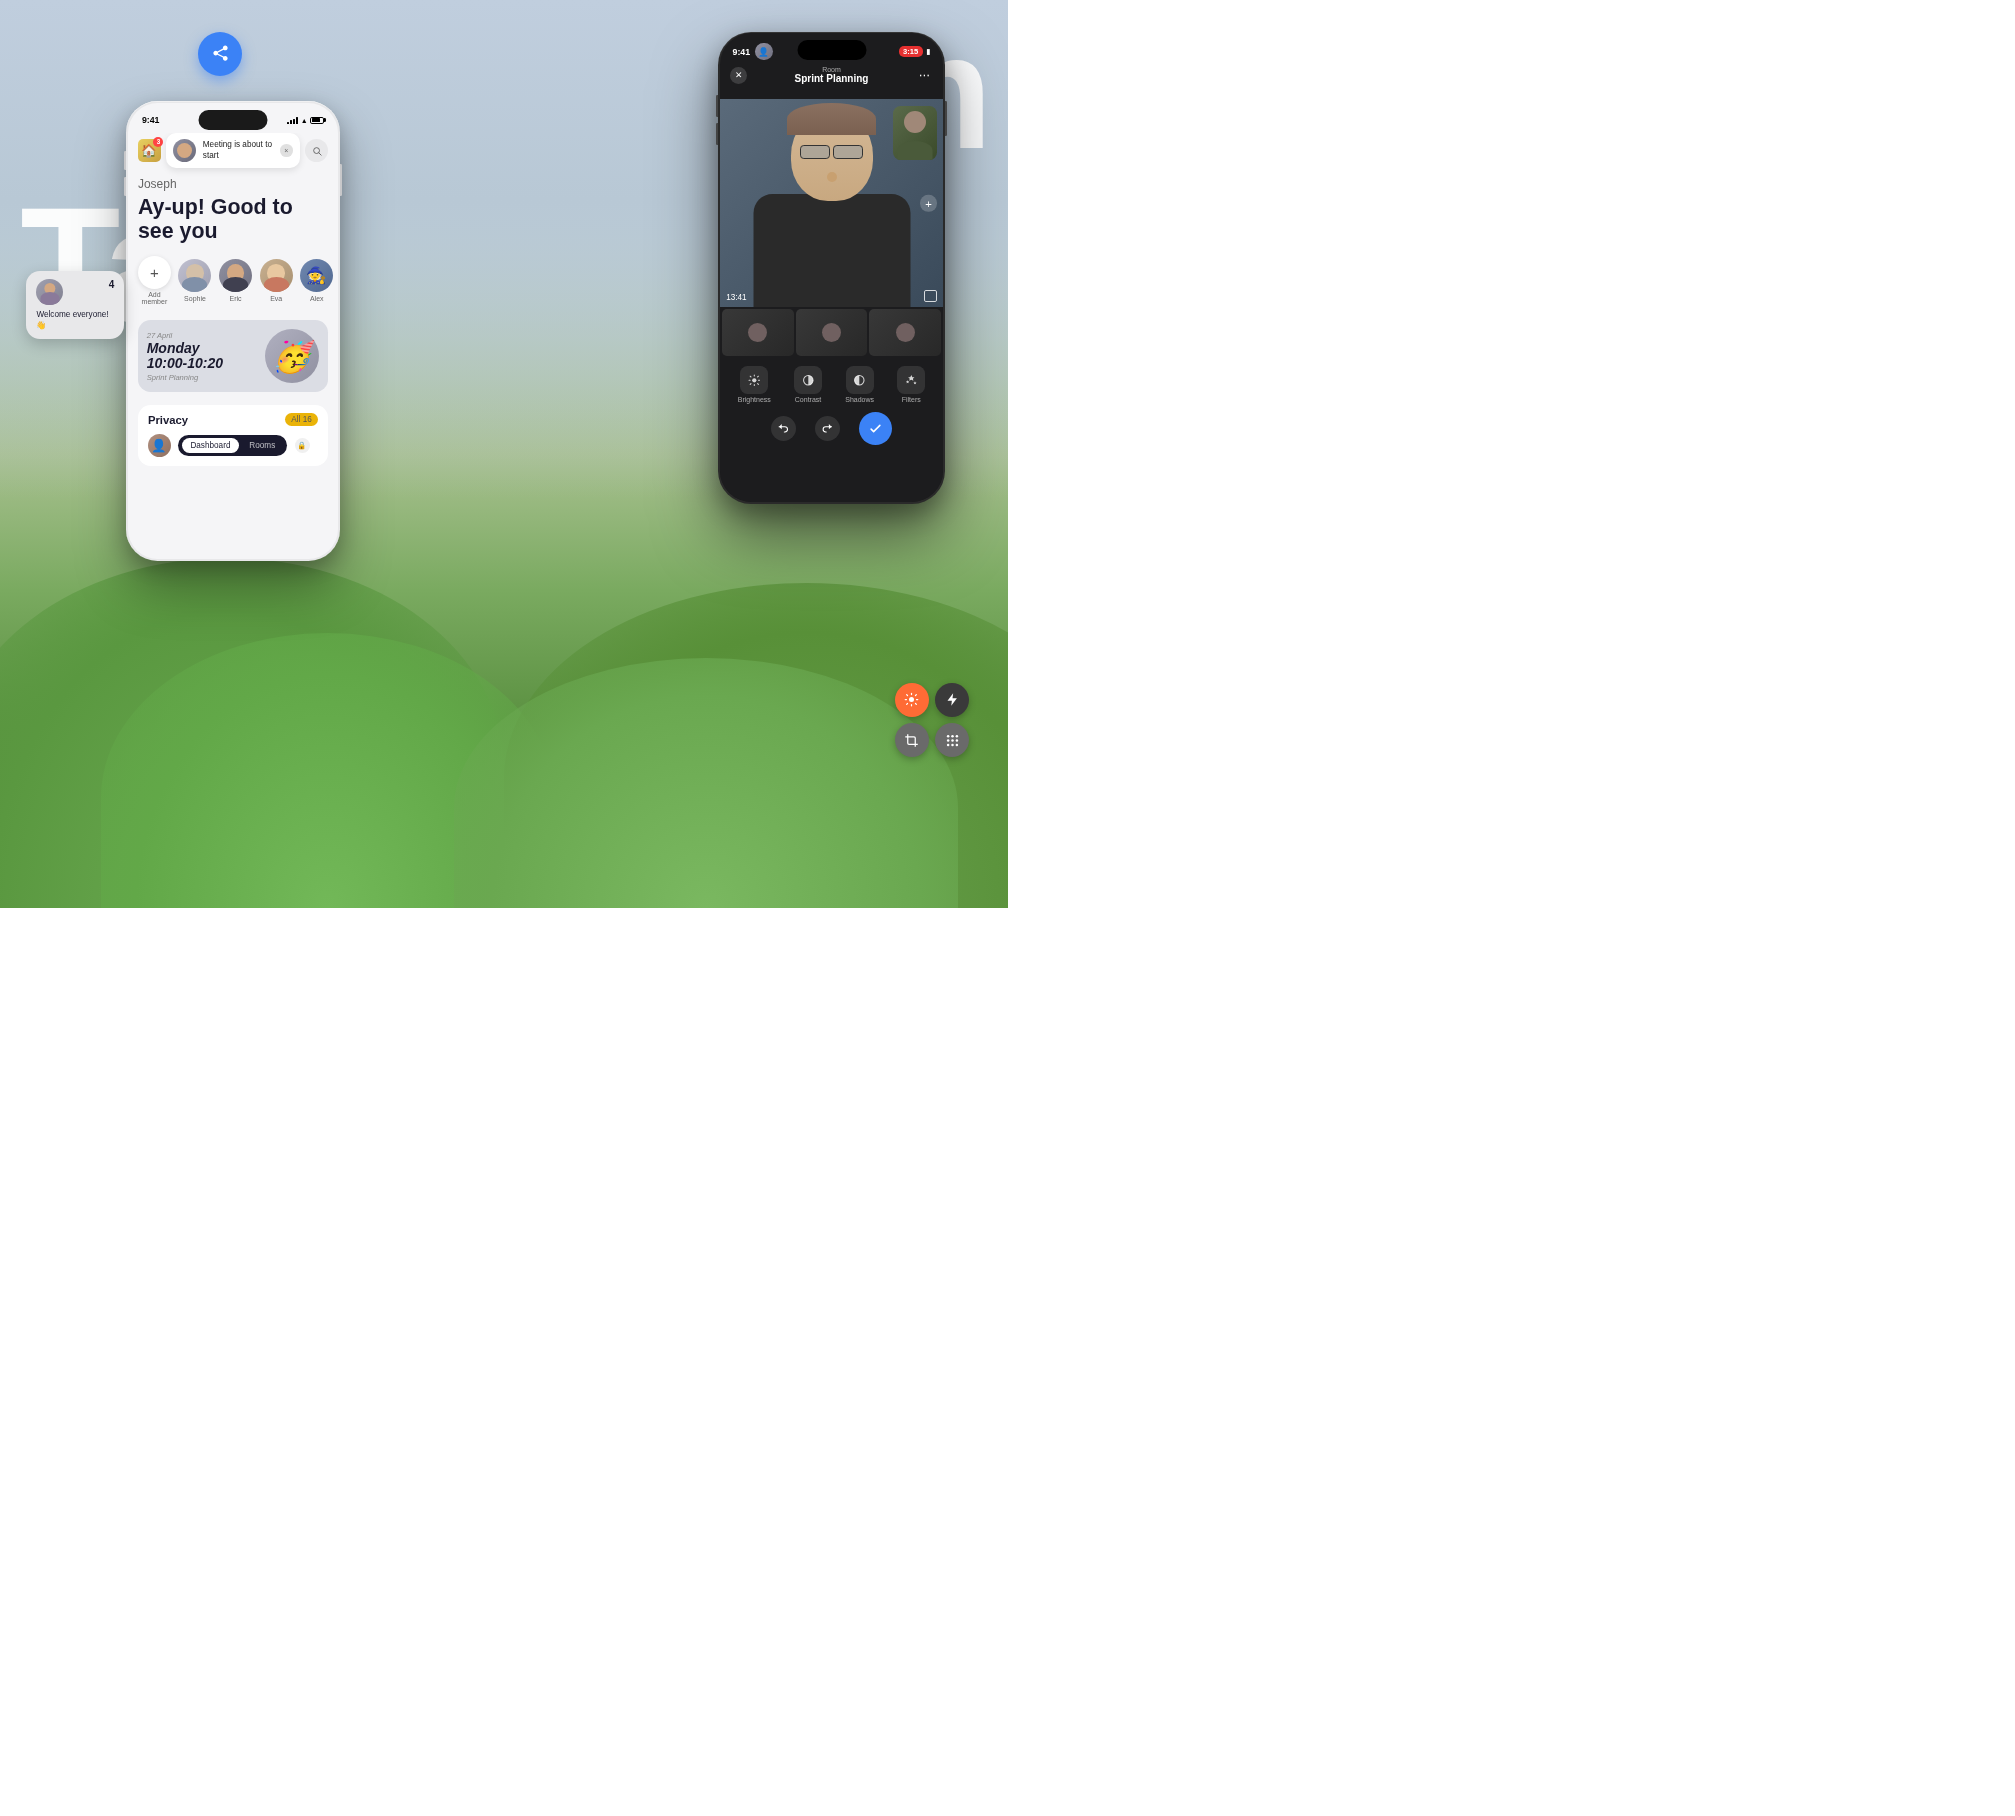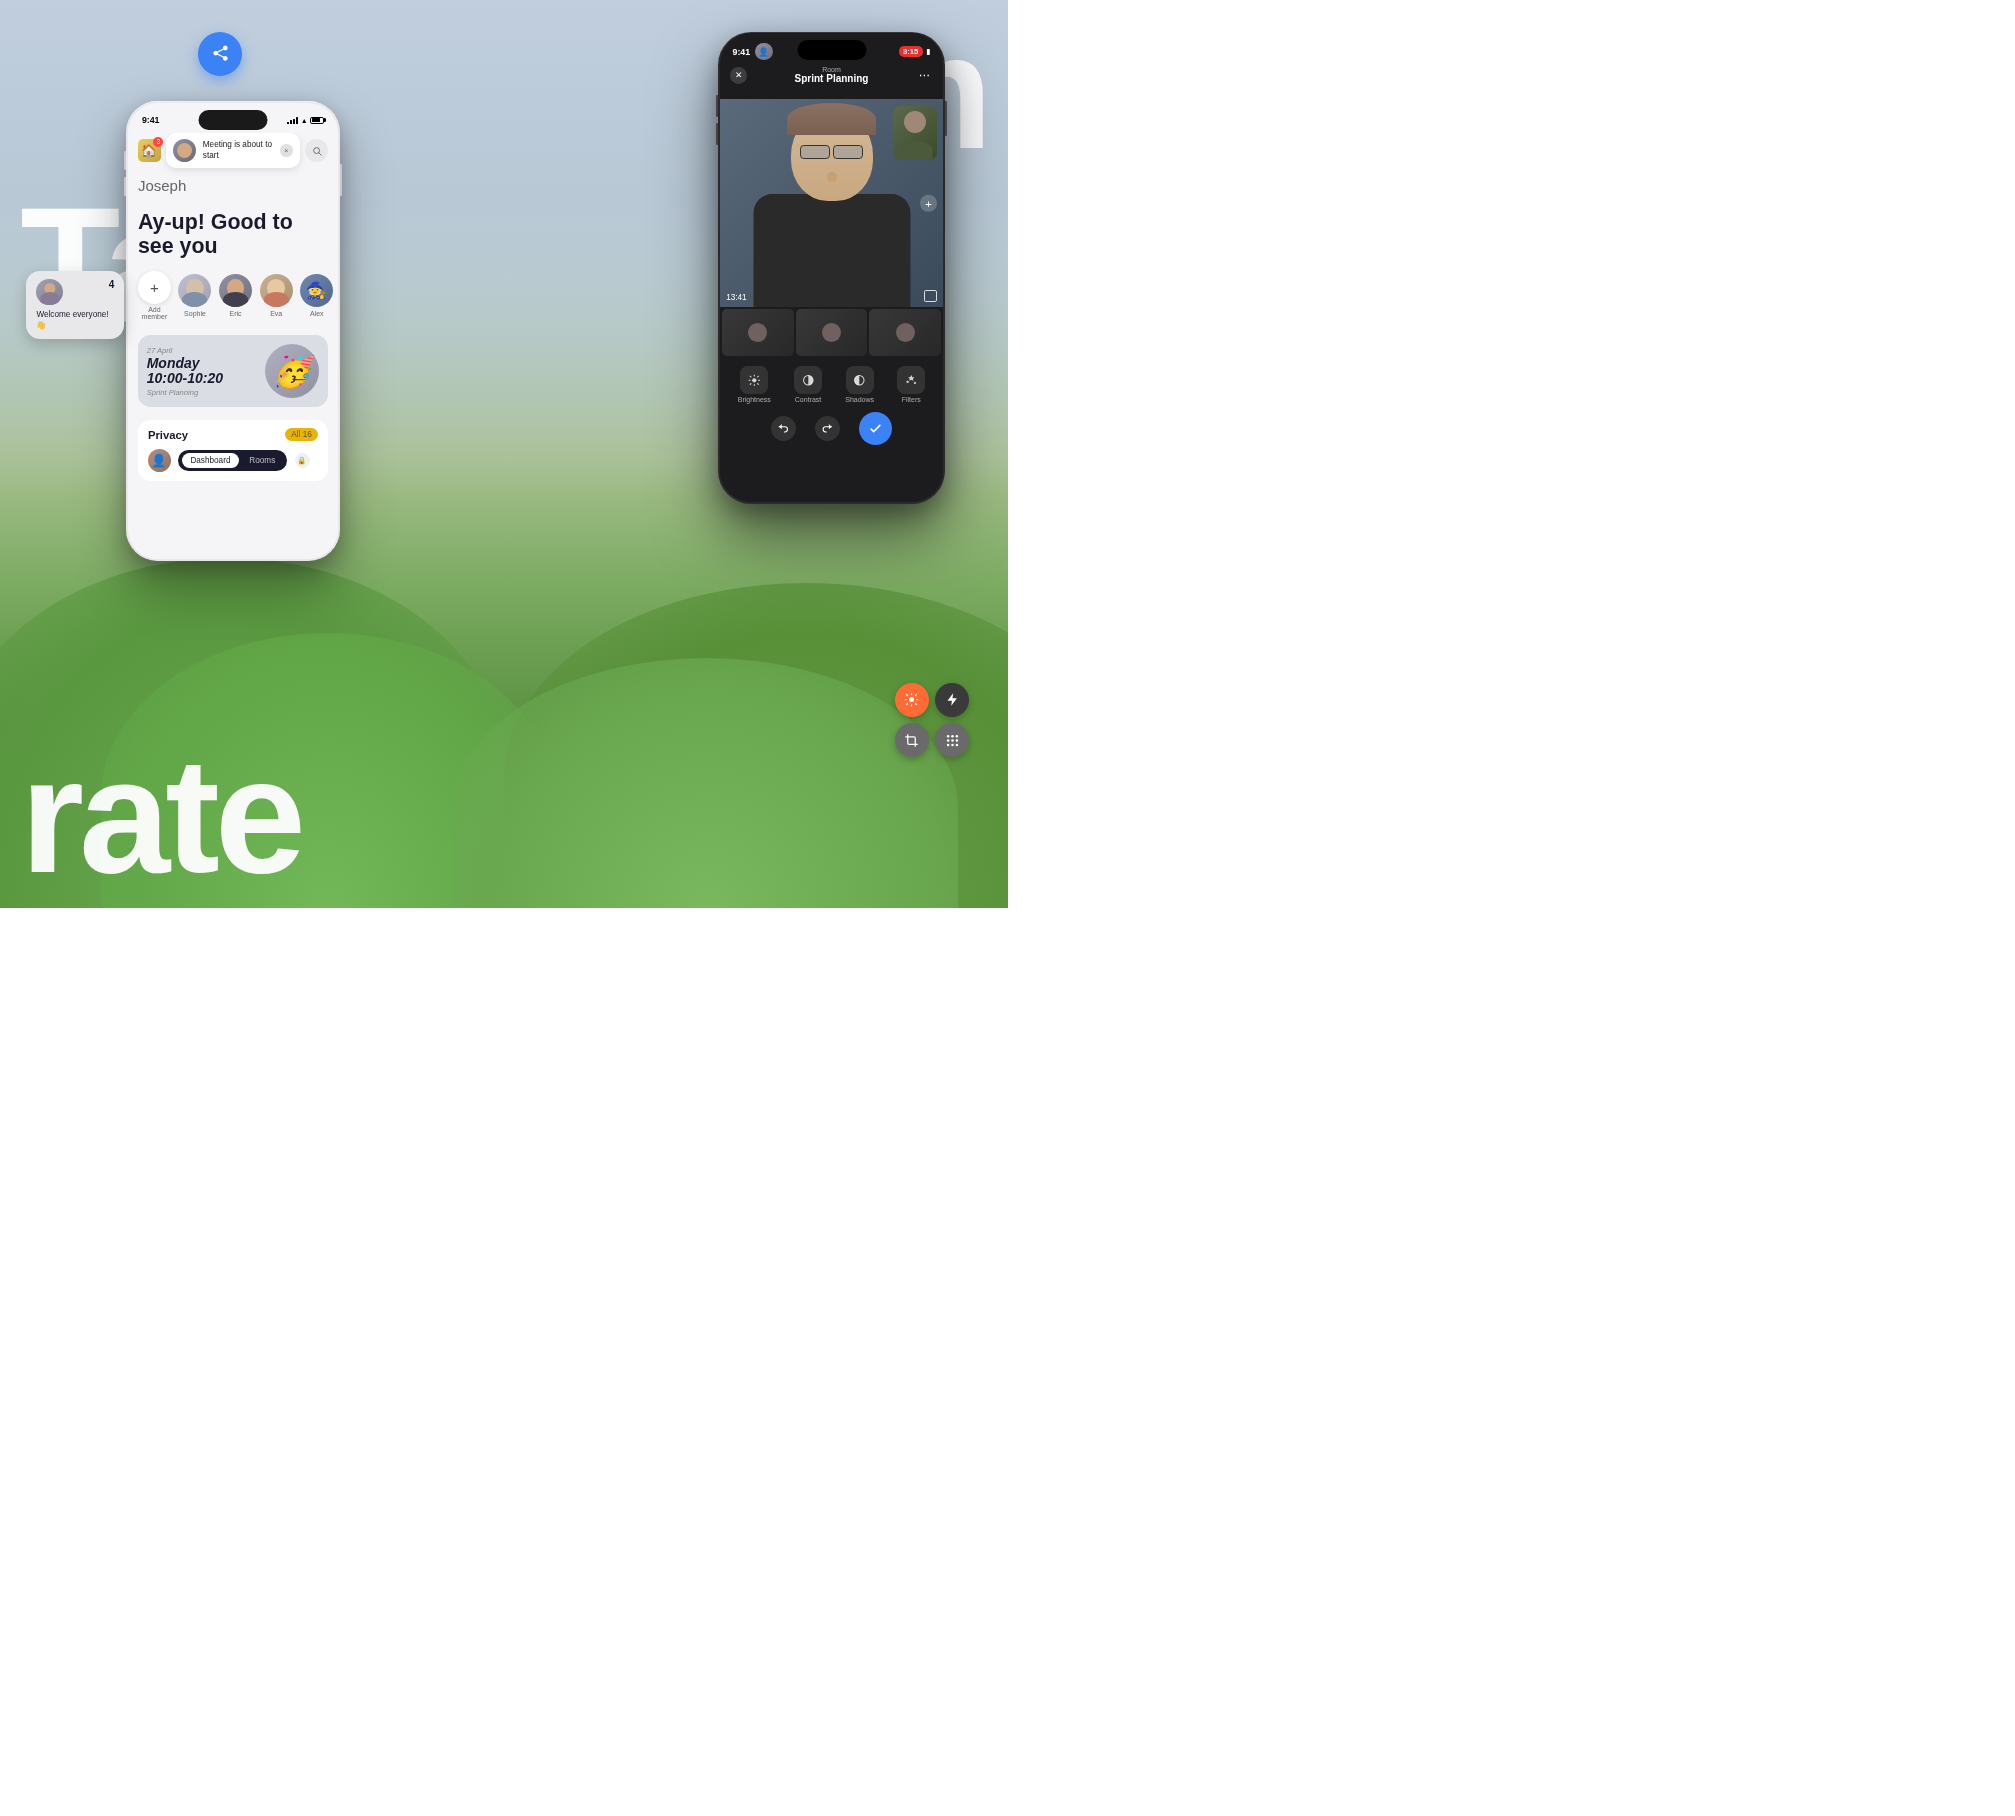--- a/index.html
+++ b/index.html
@@ -320,23 +320,23 @@
       background: #e8e8ea;
       border-radius: 50%;
       display: flex;
       align-items: center;
       justify-content: center;
       font-size: 10px;
     }
 
     
     .greeting-name {
-      font-size: 15px;
+      font-size: 12px;
       color: #666;
-      margin-bottom: 17px;
+      margin-bottom: 5px;
     }
 
     .greeting-text {
       font-size: 21.4px;
       font-weight: 700;
       color: #1a1a2e;
       line-height: 1.1;
       margin-bottom: 12.6px;
     }
 
@@ -777,21 +777,20 @@
     <div class="hill1"></div>
     <div class="hill2"></div>
     <div class="hill3"></div>
     <div class="hill4"></div>
   </div>
 </div>
 
 <div class="hero-text">
   <div class="hero-line2" style="left:2%; top:21%;">Ta</div>
   <div style="position:absolute; top:2%; right:2%; font-size:164px; font-weight:900; color:white; line-height:0.9; letter-spacing:-5px; opacity:0.95;">rm</div>
-  <div class="hero-line4">rate</div>
 </div>
 
 <div class="share-btn-floating">
   <svg width="19" height="19" viewBox="0 0 24 24" fill="white">
     <path d="M18 8C19.657 8 21 6.657 21 5C21 3.343 19.657 2 18 2C16.343 2 15 3.343 15 5C15 5.29 15.04 5.57 15.11 5.84L8.03 9.38C7.5 8.83 6.79 8.5 6 8.5C4.34 8.5 3 9.84 3 11.5C3 13.16 4.34 14.5 6 14.5C6.79 14.5 7.5 14.17 8.03 13.62L15.11 17.16C15.04 17.43 15 17.71 15 18C15 19.657 16.343 21 18 21C19.657 21 21 19.657 21 18C21 16.343 19.657 15 18 15C17.21 15 16.5 15.33 15.97 15.88L8.89 12.34C8.96 12.07 9 11.79 9 11.5C9 11.21 8.96 10.93 8.89 10.66L15.97 7.12C16.5 7.67 17.21 8 18 8Z"></path>
   </svg>
 </div>
 
 <div class="welcome-widget">
   <div class="widget-header">

